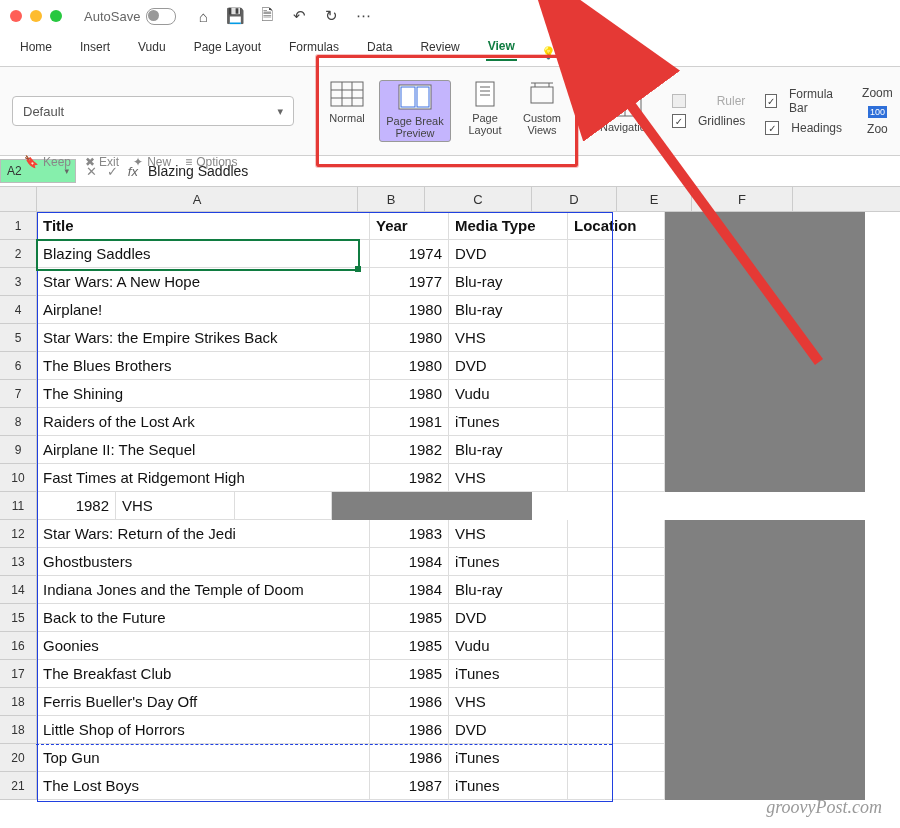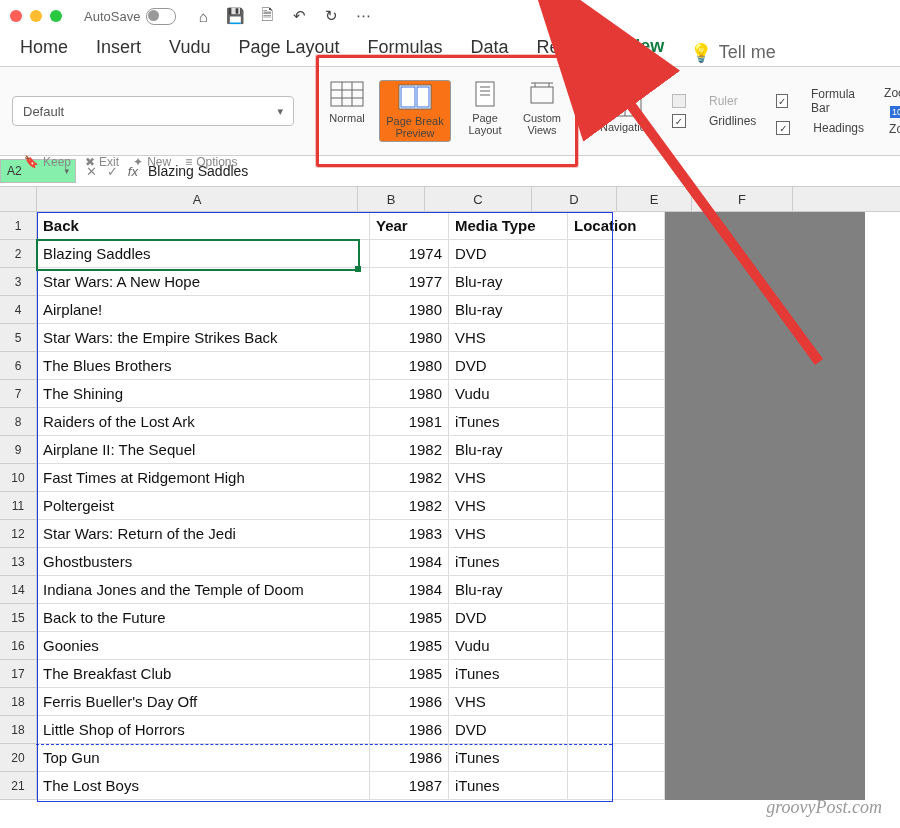--- a/index.html
+++ b/index.html
@@ -8,37 +8,37 @@
 .traffic{display:flex;gap:8px;margin-right:14px;}
 .dot{width:12px;height:12px;border-radius:50%;}
 .dot.red{background:#ff5f57;}
 .dot.yellow{background:#febc2e;}
 .dot.green{background:#28c840;}
 .autosave{font-size:13px;color:#666;display:flex;align-items:center;gap:6px;}
 .toggle{width:28px;height:15px;border:1px solid #999;border-radius:8px;position:relative;}
 .toggle .knob{width:11px;height:11px;background:#999;border-radius:50%;position:absolute;top:1px;left:1px;}
 .tb-icons{display:flex;gap:14px;margin-left:10px;color:#444;}
 .tb-ico{width:18px;height:18px;display:flex;align-items:center;justify-content:center;font-size:15px;}
-.menubar{height:34px;display:flex;align-items:center;gap:24px;padding:0 18px;color:#333;font-size:18px;}
+.menubar{height:34px;display:flex;align-items:center;gap:24px;padding:0 18px;color:#333;font-size:12px;}
 .menuitem{padding:2px 2px 6px 2px;}
 .menuitem.active{font-weight:600;color:#107c41;border-bottom:2px solid #107c41;}
 .tellme{display:flex;gap:6px;color:#666;margin-top:8px;}
 .ribbon{height:88px;background:#fafafa;border-top:1px solid #d0d0d0;border-bottom:1px solid #d0d0d0;display:flex;align-items:center;padding:0 12px;position:relative;}
 .stylebox{display:flex;align-items:center;height:28px;border:1px solid #bfbfbf;border-radius:4px;background:#fff;padding:0 10px;width:260px;justify-content:space-between;font-size:13px;color:#555;}
 .stylebox .chev{font-size:11px;color:#666;}
 .style-opts{display:flex;gap:14px;margin-left:10px;margin-top:34px;color:#888;font-size:12px;position:absolute;left:14px;top:54px;}
 .style-opts span{display:flex;align-items:center;gap:4px;}
 .lefttop{display:flex;flex-direction:column;gap:8px;}
 .viewgroup{display:flex;gap:14px;margin-left:22px;border:3px solid #e53935;padding:22px 10px;border-radius:2px;box-shadow:0 0 0 1px rgba(229,57,53,0.3);}
 .vgitem{display:flex;flex-direction:column;align-items:center;gap:4px;font-size:11px;color:#444;text-align:center;line-height:1.1;}
 .vgicon{width:36px;height:28px;display:flex;align-items:center;justify-content:center;}
 .vgicon svg{display:block;}
 .navgroup{display:flex;flex-direction:column;align-items:center;gap:4px;margin-left:22px;font-size:11px;color:#444;}
 .chk-col{display:flex;flex-direction:column;gap:6px;margin-left:20px;font-size:12px;color:#444;}
-.chk{display:flex;align-items:center;gap:23px;}
+.chk{display:flex;align-items:center;gap:12px;justify-content:space-between;}
 .chk .box{width:12px;height:12px;border:1px solid #666;display:inline-flex;align-items:center;justify-content:center;font-size:10px;background:#fff;}
 .zoomgroup{margin-left:20px;font-size:12px;color:#444;display:flex;flex-direction:column;gap:6px;}
 .fxbar{height:30px;display:flex;align-items:center;border-bottom:1px solid #ccc;}
 .namebox{width:62px;height:22px;border:1px solid #bbb;display:flex;align-items:center;padding:0 6px;font-size:12px;background:#86efac;justify-content:space-between;}
 .namebox .chev{font-size:9px;color:#666;}
 .fxbtns{display:flex;gap:10px;margin-left:10px;color:#888;font-size:13px;}
 .fxlabel{font-style:italic;margin-left:10px;color:#666;font-size:13px;}
 .fxtext{margin-left:10px;font-size:14px;color:#222;}
 .sheet{position:relative;overflow:hidden;height:calc(828px - 32px - 34px - 88px - 30px - 10px);}
 .colhdr{display:flex;height:24px;background:#eee;border-bottom:1px solid #ccc;}
@@ -132,21 +132,21 @@
           <svg width="34" height="26">
               <rect x="1" y="1" width="32" height="24" fill="none" stroke="#666"></rect>
               <line x1="12" y1="1" x2="12" y2="25" stroke="#666"></line>
               <line x1="22" y1="1" x2="22" y2="25" stroke="#666"></line>
               <line x1="1" y1="9" x2="33" y2="9" stroke="#666"></line>
               <line x1="1" y1="17" x2="33" y2="17" stroke="#666"></line>
             </svg>
         </div>
         <span>Normal</span>
       </div>
-      <div class="vgitem" style="background:#f97316;border:1px solid #999;border-radius:3px;padding:2px 4px;">
+      <div class="vgitem" style="background:#c4b5fd;border:1px solid #999;border-radius:3px;padding:2px 4px;">
         <div class="vgicon">
           <svg width="34" height="26">
               <rect x="1" y="1" width="32" height="24" fill="#fff" stroke="#666"></rect>
               <rect x="3" y="3" width="14" height="20" fill="none" stroke="#3a6fe0"></rect>
               <rect x="19" y="3" width="12" height="20" fill="none" stroke="#3a6fe0"></rect>
             </svg>
         </div>
         <span style="width:62px;">Page Break Preview</span>
       </div>
       <div class="vgitem">
@@ -235,21 +235,21 @@
       <div class="ch A">A</div>
       <div class="ch B">B</div>
       <div class="ch C">C</div>
       <div class="ch D">D</div>
       <div class="ch E">E</div>
       <div class="ch F">F</div>
     </div>
     <div class="rows" id="rows-container">
         <div class="row hdr">
           <div class="rh">1</div>
-          <div class="cell A">Back</div>
+          <div class="cell A">Title</div>
           <div class="cell B">Year</div>
           <div class="cell C">Media Type</div>
           <div class="cell D">Location</div>
           <div class="cell E"></div>
           <div class="cell F"></div>
         </div>
         <div class="row">
           <div class="rh">2</div>
           <div class="cell A">Blazing Saddles</div>
           <div class="cell B">1974</div>
@@ -325,21 +325,20 @@
           <div class="rh">10</div>
           <div class="cell A">Fast Times at Ridgemont High</div>
           <div class="cell B">1982</div>
           <div class="cell C">VHS</div>
           <div class="cell D"></div>
           <div class="cell E"></div>
           <div class="cell F"></div>
         </div>
         <div class="row">
           <div class="rh">11</div>
-          <div class="cell A">Poltergeist</div>
           <div class="cell B">1982</div>
           <div class="cell C">VHS</div>
           <div class="cell D"></div>
           <div class="cell E"></div>
           <div class="cell F"></div>
         </div>
         <div class="row">
           <div class="rh">12</div>
           <div class="cell A">Star Wars: Return of the Jedi</div>
           <div class="cell B">1983</div>

